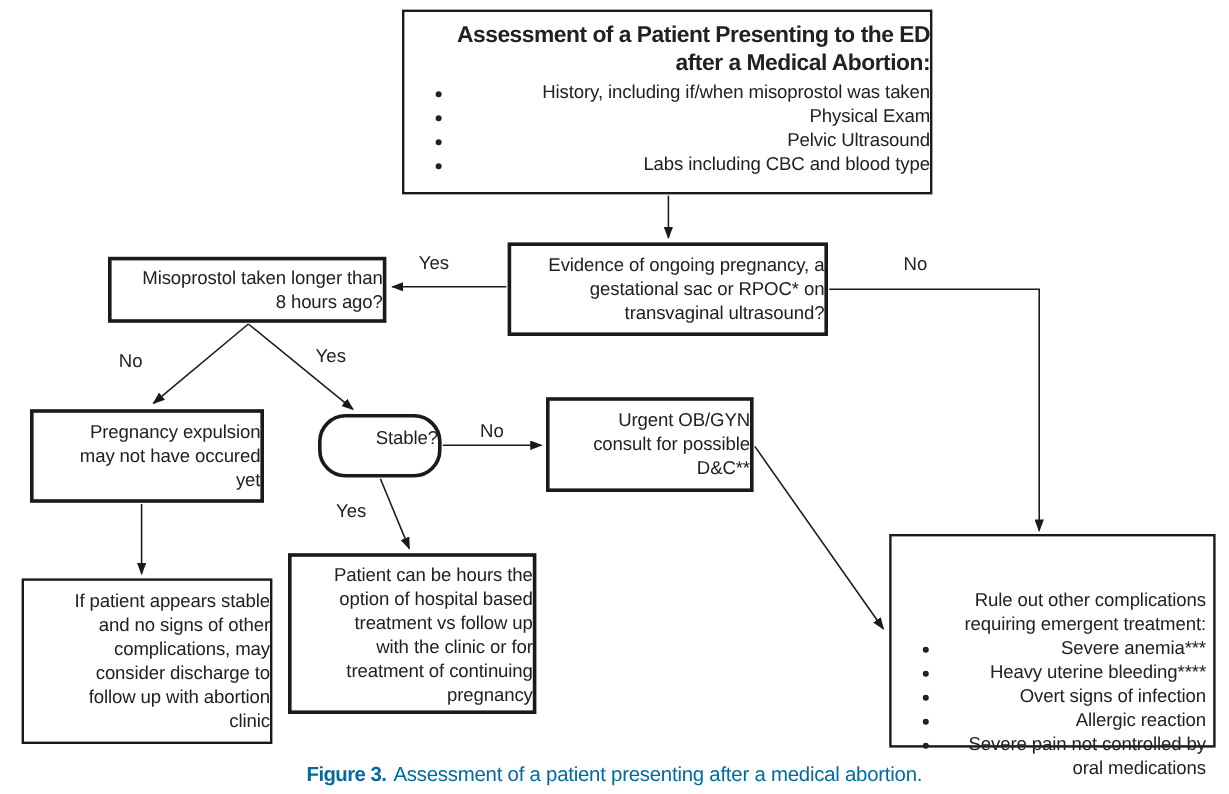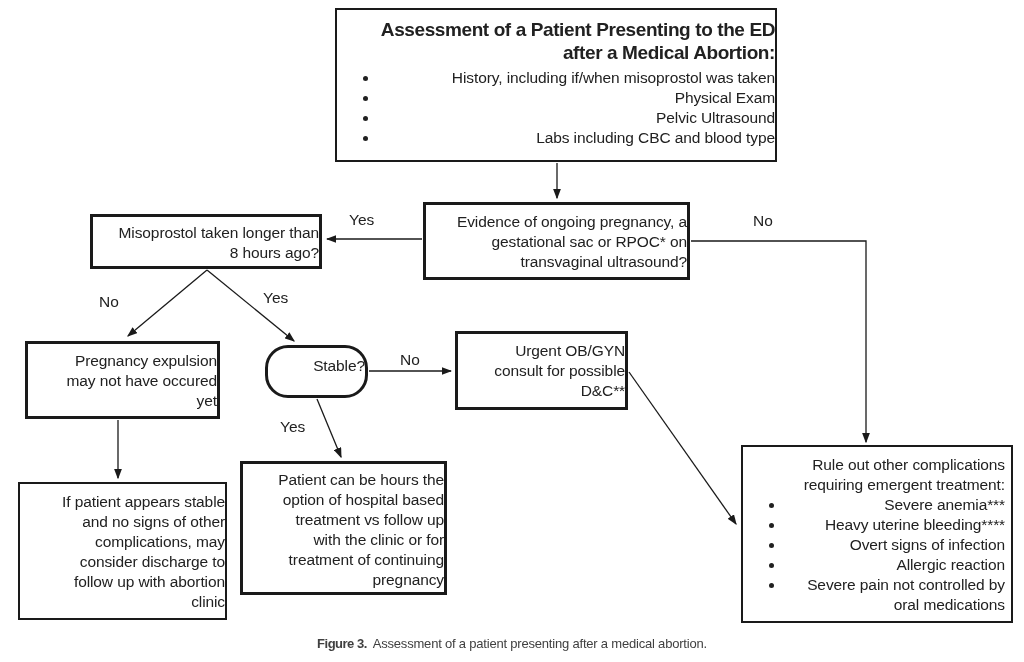--- a/index.html
+++ b/index.html
@@ -60,23 +60,23 @@
     line-height: 18px;
     white-space: nowrap;
     text-align: right;
   }
   .caption {
     position: absolute;
     left: 0;
     top: 636px;
     width: 1024px;
     text-align: center;
-    font-size: 13px;
+    font-size: 17px;
     letter-spacing: -0.2px;
-    color: #404040;
+    color: #0369a1;
   }
   .cap-label {
     font-weight: bold;
     margin-right: 6px;
     letter-spacing: -0.5px;
   }
 </style>
 </head>
 <body>
 
@@ -163,21 +163,21 @@
   <div class="node bd3" style="left:240px; top:461px; width:207px; height:134px; padding:6px 0 0 10px;">
     <span class="tline">Patient can be hours the</span>
     <span class="tline">option of hospital based</span>
     <span class="tline">treatment vs  follow up</span>
     <span class="tline">with the clinic or for</span>
     <span class="tline">treatment of continuing</span>
     <span class="tline">pregnancy</span>
   </div>
 
   <div class="node" style="left:741px; top:445px; width:272px; height:178px; padding:8px 6px 0 0;">
-    <div style="padding-left:10px;">
+    <div style="padding-left:10px;margin-top:36px;">
       <span class="tline">Rule out other complications</span>
       <span class="tline">requiring emergent treatment:</span>
     </div>
     <div>
       <div class="brow">
           <span class="dot"></span>
           <span class="btext">Severe anemia***</span>
         </div>
       <div class="brow">
           <span class="dot"></span>

